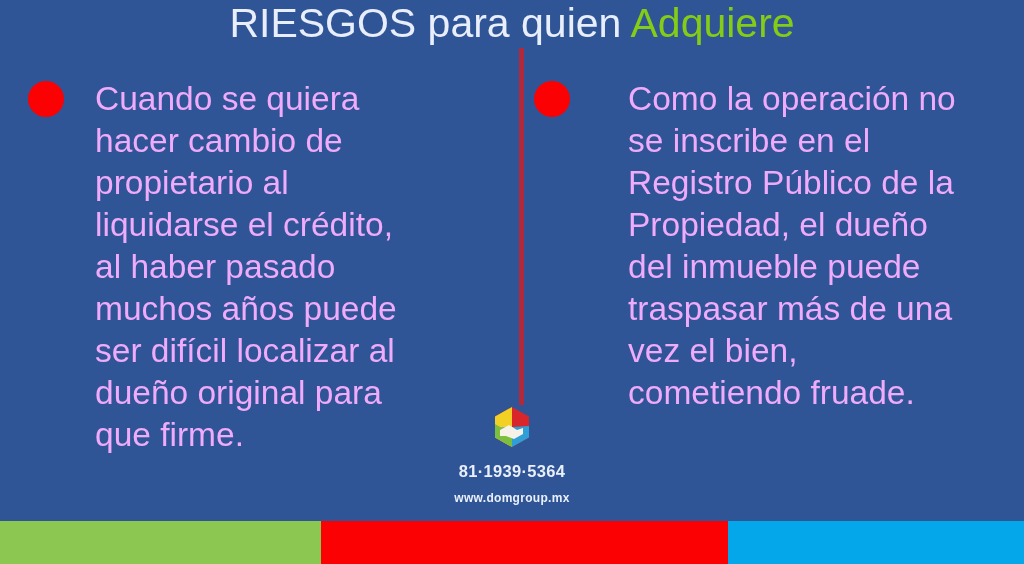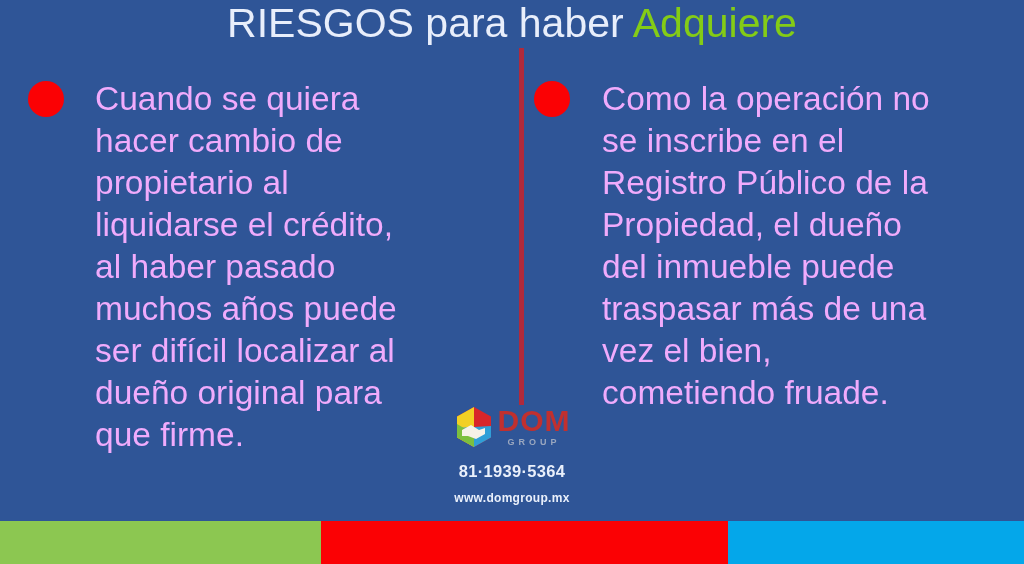--- a/index.html
+++ b/index.html
@@ -64,21 +64,21 @@
   }
 
   .col-text {
     margin: 0;
     font-size: 33.5px;
     line-height: 42px;
     color: #f0abfc;
     white-space: pre-line;
   }
   .col-left .col-text  { margin-left: 67px; }
-  .col-right .col-text { margin-left: 68px; }
+  .col-right .col-text { margin-left: 94px; }
 
   
   .logo-block {
     position: absolute;
     left: 0;
     top: 404px;
     width: 1024px;
     text-align: center;
   }
   .logo-row {
@@ -140,21 +140,21 @@
   .bar-seg { height: 100%; }
   .bar-green { width: 321px;  background: #8cc751; }
   .bar-red   { width: 407px;  background: #fb0104; }
   .bar-blue  { width: 296px;  background: #04a7ea; }
 </style>
 </head>
 <body>
 
 <div class="slide">
 
-  <div class="title"><span>RIESGOS para haber </span><span class="accent">Adquiere</span></div>
+  <div class="title"><span>RIESGOS para quien </span><span class="accent">Adquiere</span></div>
 
   <div class="divider"></div>
 
   <div class="col col-left">
     <span class="bullet-dot"></span>
     <p class="col-text">Cuando se quiera
 hacer cambio de
 propietario al
 liquidarse el crédito,
 al haber pasado
@@ -178,24 +178,20 @@
 
   <div class="logo-block">
     <div class="logo-row">
       <svg class="logo-mark" viewBox="0 0 40 42">
         <polygon points="20,1 37,10.5 37,31.5 20,41 3,31.5 3,10.5" fill="#d8262a"></polygon>
         <polygon points="20,1 3,10.5 3,31.5 20,41" fill="#f2d024"></polygon>
         <polygon points="3,22 20,41 37,31.5 37,20" fill="#2f9fd8"></polygon>
         <polygon points="3,18 3,31.5 20,41 20,28" fill="#7cbf3f"></polygon>
         <path d="M8 24 L17 19 L25 24 L31 22 L31 28 L22 33 L14 30 L8 30 Z" fill="#f6f2e8"></path>
       </svg>
-      <span class="logo-word">
-        <span class="logo-dom">DOM</span>
-        <span class="logo-group">GROUP</span>
-      </span>
     </div>
     <p class="contact-phone">81·1939·5364</p>
     <p class="contact-web">www.domgroup.mx</p>
   </div>
 
   <div class="bottom-bar">
     <div class="bar-seg bar-green"></div>
     <div class="bar-seg bar-red"></div>
     <div class="bar-seg bar-blue"></div>
   </div>

